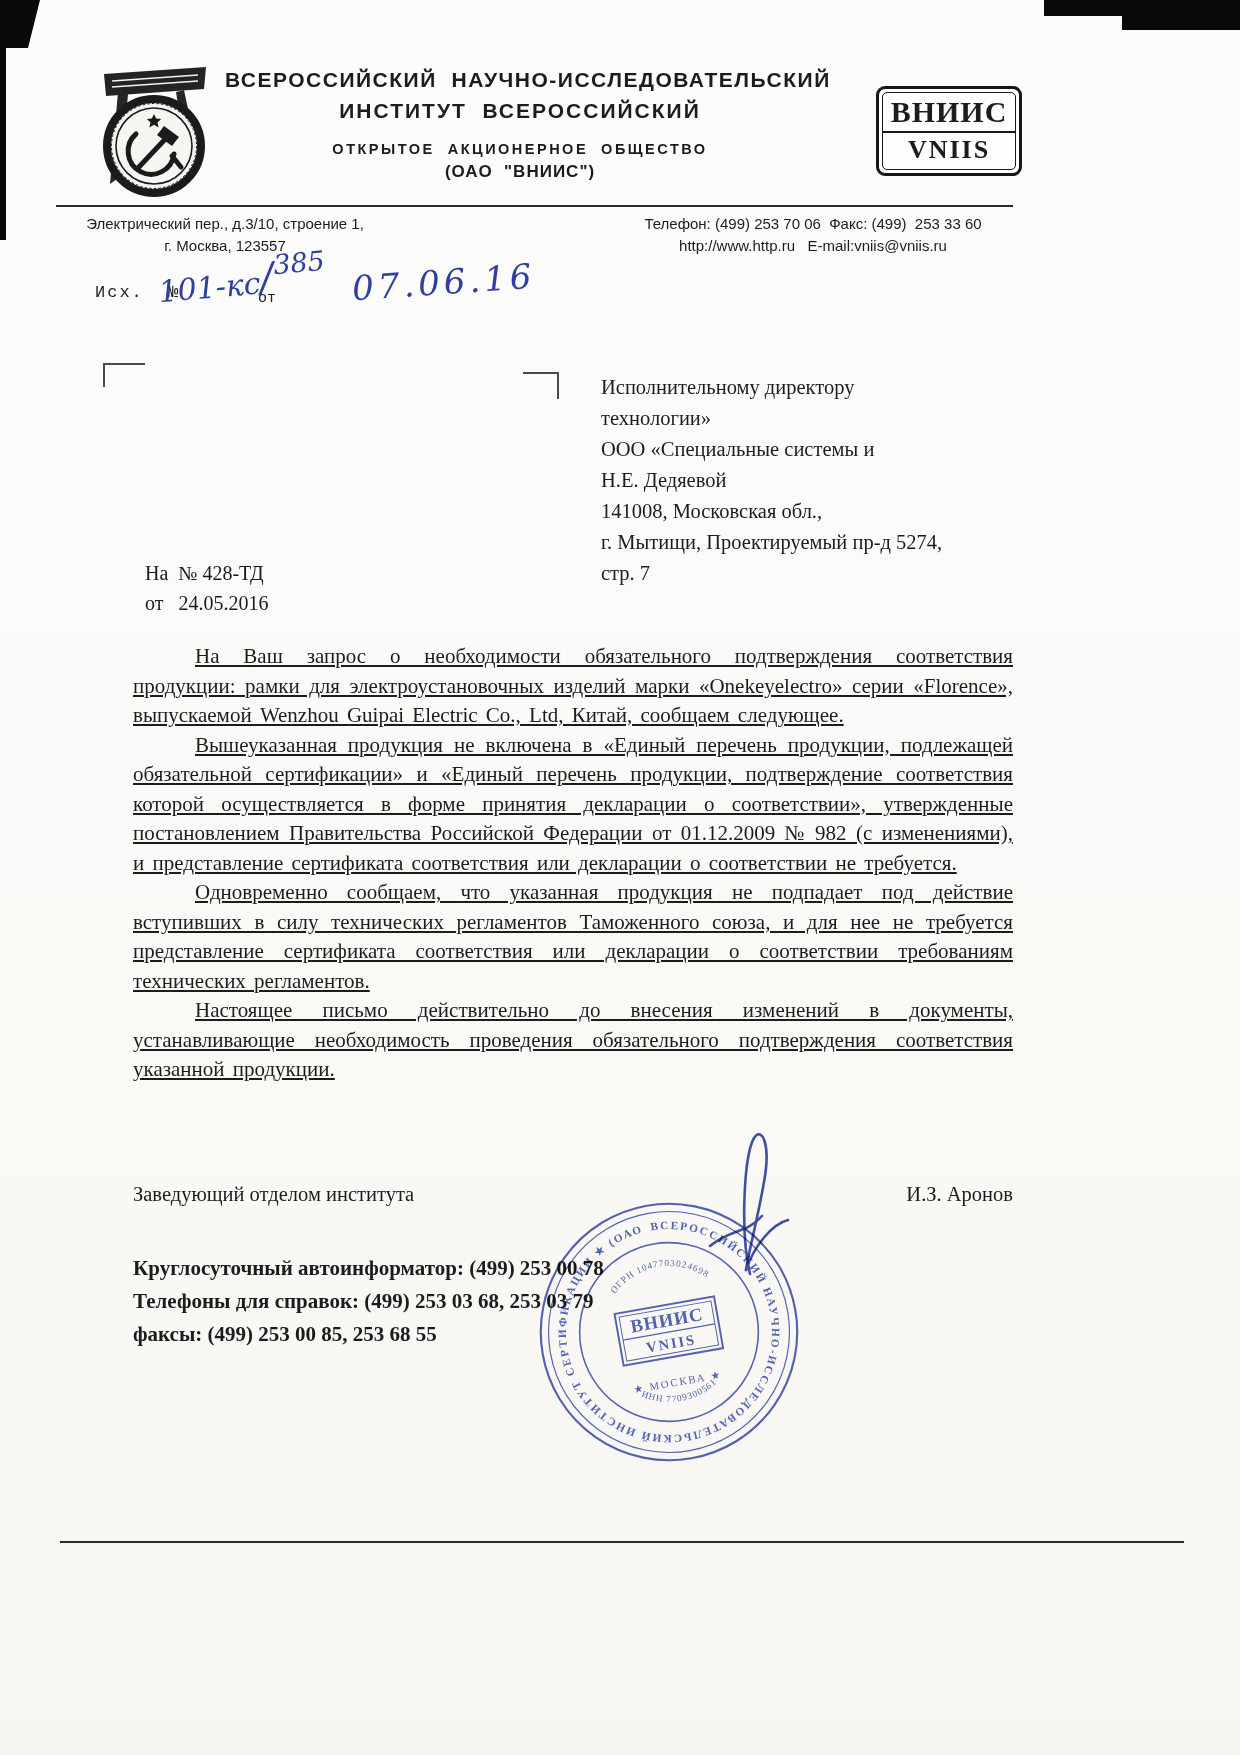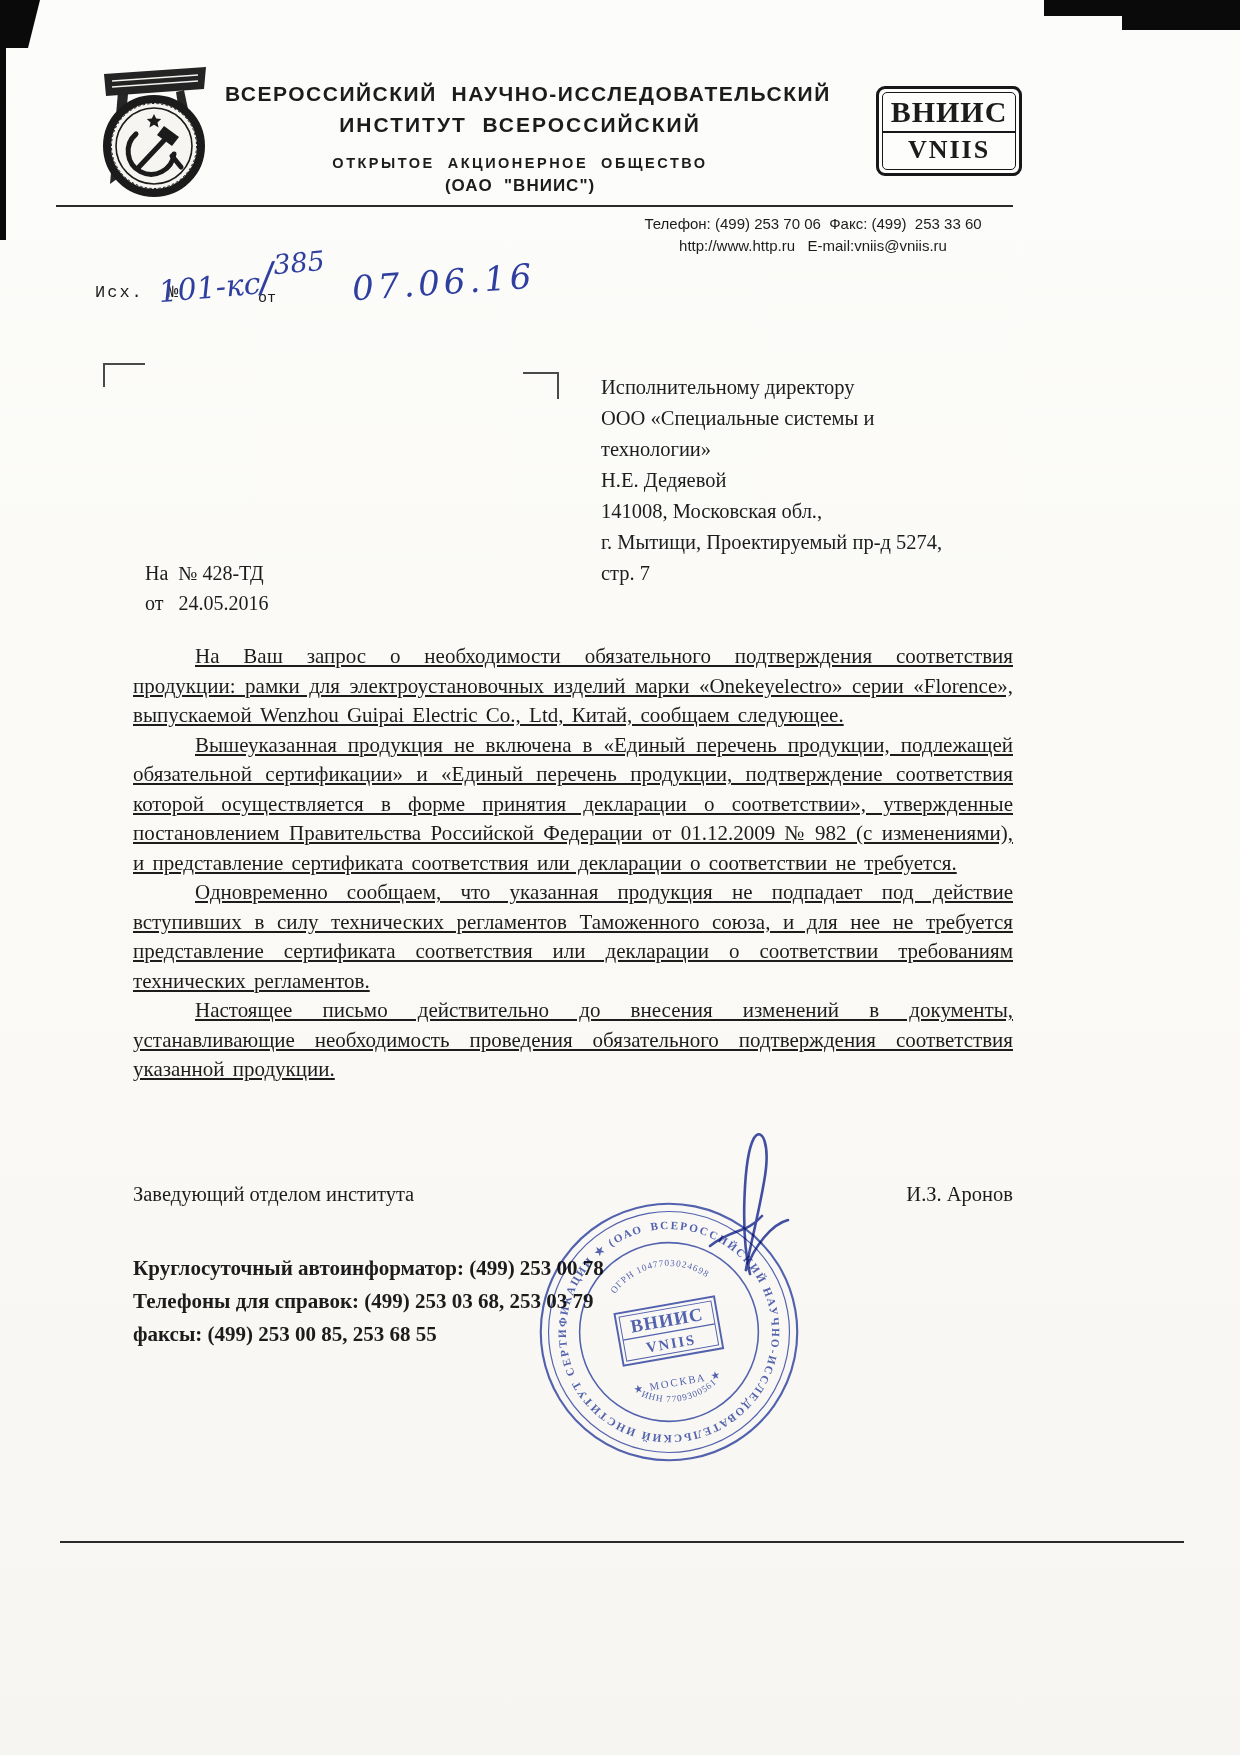--- a/index.html
+++ b/index.html
@@ -9,21 +9,21 @@
 
   
   .art{position:absolute;background:#0a0a0a;}
   .art-tl{left:0;top:0;width:40px;height:48px;clip-path:polygon(0 0,100% 0,70% 100%,0 100%);}
   .art-left-strip{left:0;top:0;width:6px;height:240px;}
   .art-tr1{left:1044px;top:0;width:196px;height:16px;}
   .art-tr2{left:1122px;top:0;width:118px;height:30px;}
 
   
   .emblem{position:absolute;left:88px;top:64px;width:135px;height:148px;}
-  .org-block{position:absolute;left:225px;top:82px;width:590px;text-align:center;
+  .org-block{position:absolute;left:225px;top:68px;width:590px;text-align:center;
              font-family:"Liberation Sans",sans-serif;font-weight:bold;}
   .org-block div{white-space:pre;}
   .org-l1{font-size:21px;letter-spacing:1.5px;}
   .org-l2{font-size:21px;letter-spacing:2px;margin-top:7px;}
   .org-l3{font-size:14.5px;letter-spacing:2.5px;margin-top:18px;}
   .org-l4{font-size:17px;letter-spacing:1px;margin-top:5px;}
 
   .logo-box{position:absolute;left:876px;top:86px;width:134px;border:3.5px solid #17171a;
             border-radius:9px;padding:3px;background:#fdfdfb;}
   .logo-box-inner{border:1.5px solid #17171a;border-radius:5px;text-align:center;
@@ -121,39 +121,43 @@
 
   <div class="logo-box">
     <div class="logo-box-inner">
       <div class="logo-box-ru">ВНИИС</div>
       <div class="logo-box-en">VNIIS</div>
     </div>
   </div>
 
   <div class="header-rule"></div>
 
+  <div class="addr-block">
+    <div>Электрический пер., д.3/10, строение 1,</div>
+    <div>г. Москва, 123557</div>
+  </div>
   <div class="phone-block">
     <div>Телефон: (499) 253 70 06  Факс: (499)  253 33 60</div>
     <div>http://www.http.ru   E-mail:vniis@vniis.ru</div>
   </div>
 
   <div class="ref-label">Исх.  №</div>
   <div class="ref-ot">от</div>
   <div class="hand hand-number">
     <span>101-кс</span><span class="hand-slash">/</span><span class="hand-sup">385</span>
   </div>
   <div class="hand hand-date">07.06.16</div>
 
   <div class="corner-left"></div>
   <div class="corner-right"></div>
 
   <div class="recipient">
     <div>Исполнительному директору</div>
+    <div>технологии»</div>
     <div>ООО «Специальные системы и</div>
-    <div>технологии»</div>
     <div>Н.Е. Дедяевой</div>
     <div>141008, Московская обл.,</div>
     <div>г. Мытищи, Проектируемый пр-д 5274,</div>
     <div>стр. 7</div>
   </div>
 
   <div class="incoming-ref">
     <div>На  № 428-ТД</div>
     <div>от   24.05.2016</div>
   </div>

